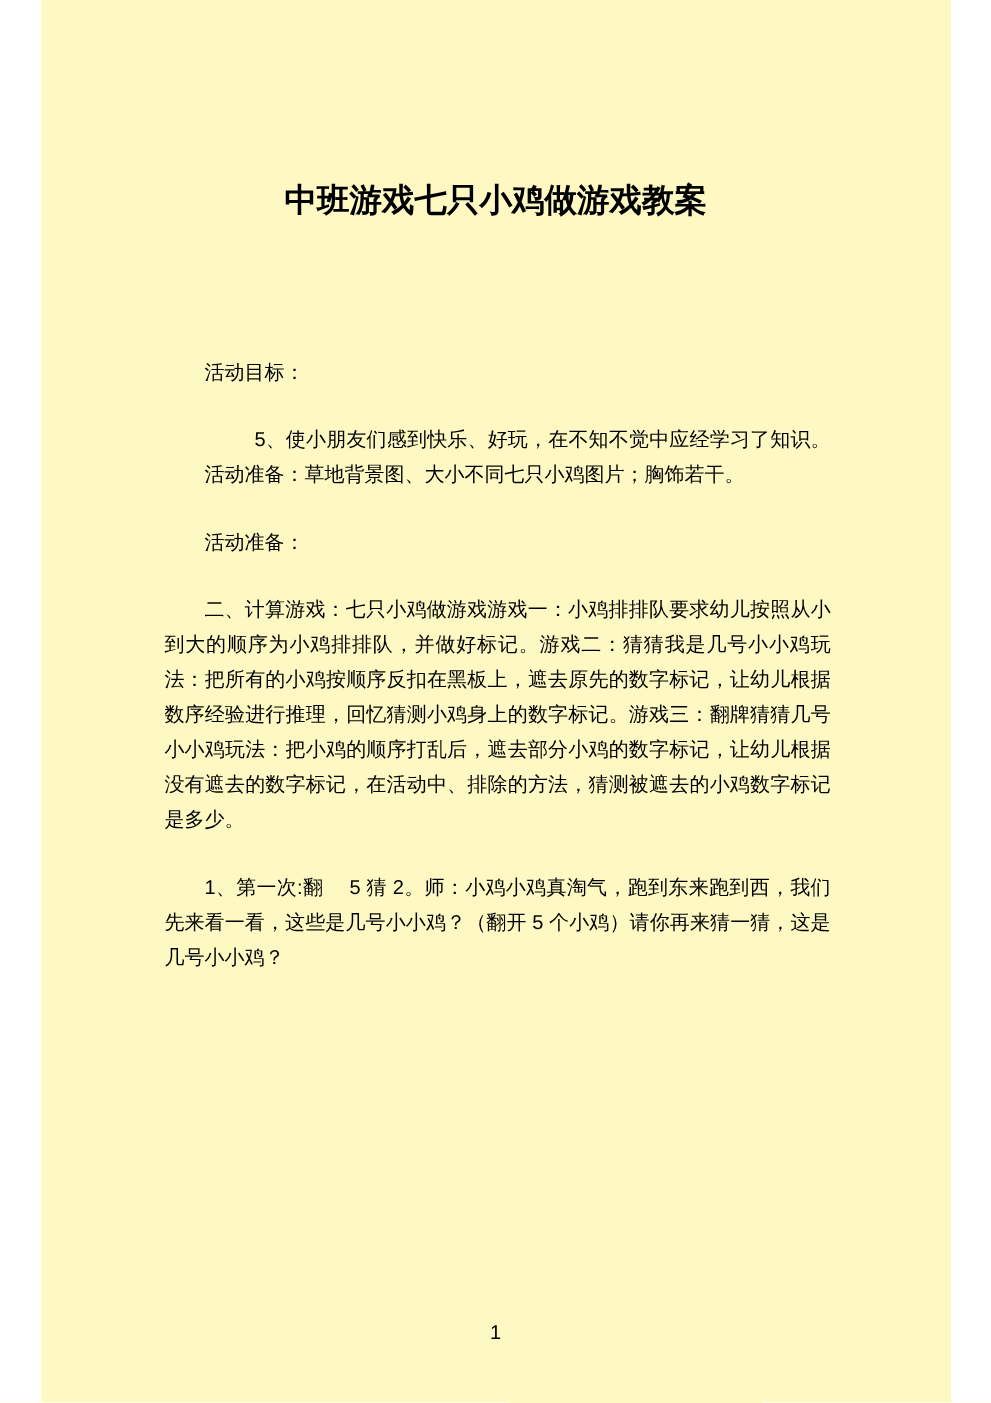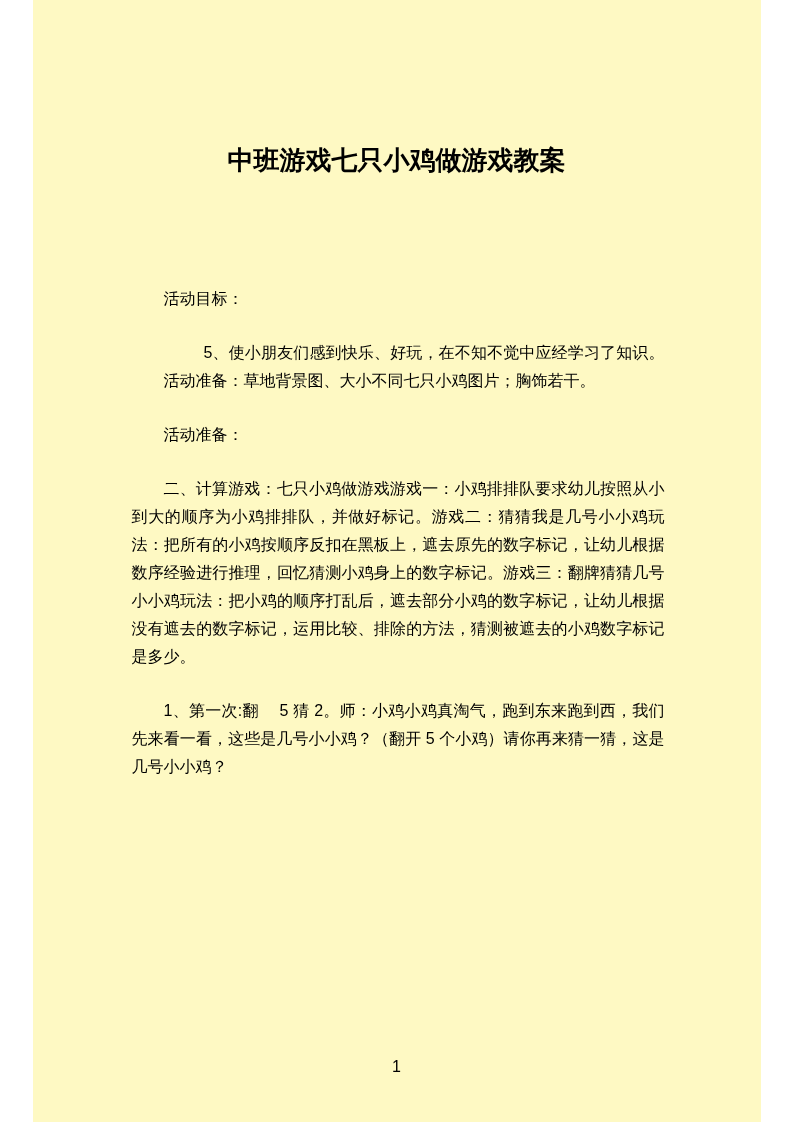--- a/index.html
+++ b/index.html
@@ -58,18 +58,18 @@
 </head>
 <body>
 
 <div class="page">
   <h1 class="doc-title">中班游戏七只小鸡做游戏教案</h1>
 
   <div class="content">
     <p class="para">活动目标：</p>
     <p class="para indent-25">5、使小朋友们感到快乐、好玩，在不知不觉中应经学习了知识。活动准备：草地背景图、大小不同七只小鸡图片；胸饰若干。</p>
     <p class="para">活动准备：</p>
-    <p class="para">二、计算游戏：七只小鸡做游戏游戏一：小鸡排排队要求幼儿按照从小到大的顺序为小鸡排排队，并做好标记。游戏二：猜猜我是几号小小鸡玩法：把所有的小鸡按顺序反扣在黑板上，遮去原先的数字标记，让幼儿根据数序经验进行推理，回忆猜测小鸡身上的数字标记。游戏三：翻牌猜猜几号小小鸡玩法：把小鸡的顺序打乱后，遮去部分小鸡的数字标记，让幼儿根据没有遮去的数字标记，运用比较、排除的方法，猜测被遮去的小鸡数字标记是多少。</p>
+    <p class="para">二、计算游戏：七只小鸡做游戏游戏一：小鸡排排队要求幼儿按照从小到大的顺序为小鸡排排队，并做好标记。游戏二：猜猜我是几号小小鸡玩法：把所有的小鸡按顺序反扣在黑板上，遮去原先的数字标记，让幼儿根据数序经验进行推理，回忆猜测小鸡身上的数字标记。游戏三：翻牌猜猜几号小小鸡玩法：把小鸡的顺序打乱后，遮去部分小鸡的数字标记，让幼儿根据没有遮去的数字标记，在活动中、排除的方法，猜测被遮去的小鸡数字标记是多少。</p>
     <p class="para last">1、第一次:翻　 5 猜 2。师：小鸡小鸡真淘气，跑到东来跑到西，我们先来看一看，这些是几号小小鸡？（翻开 5 个小鸡）请你再来猜一猜，这是几号小小鸡？</p>
   </div>
 
   <div class="page-number">1</div>
 </div>
 
 </body></html>

